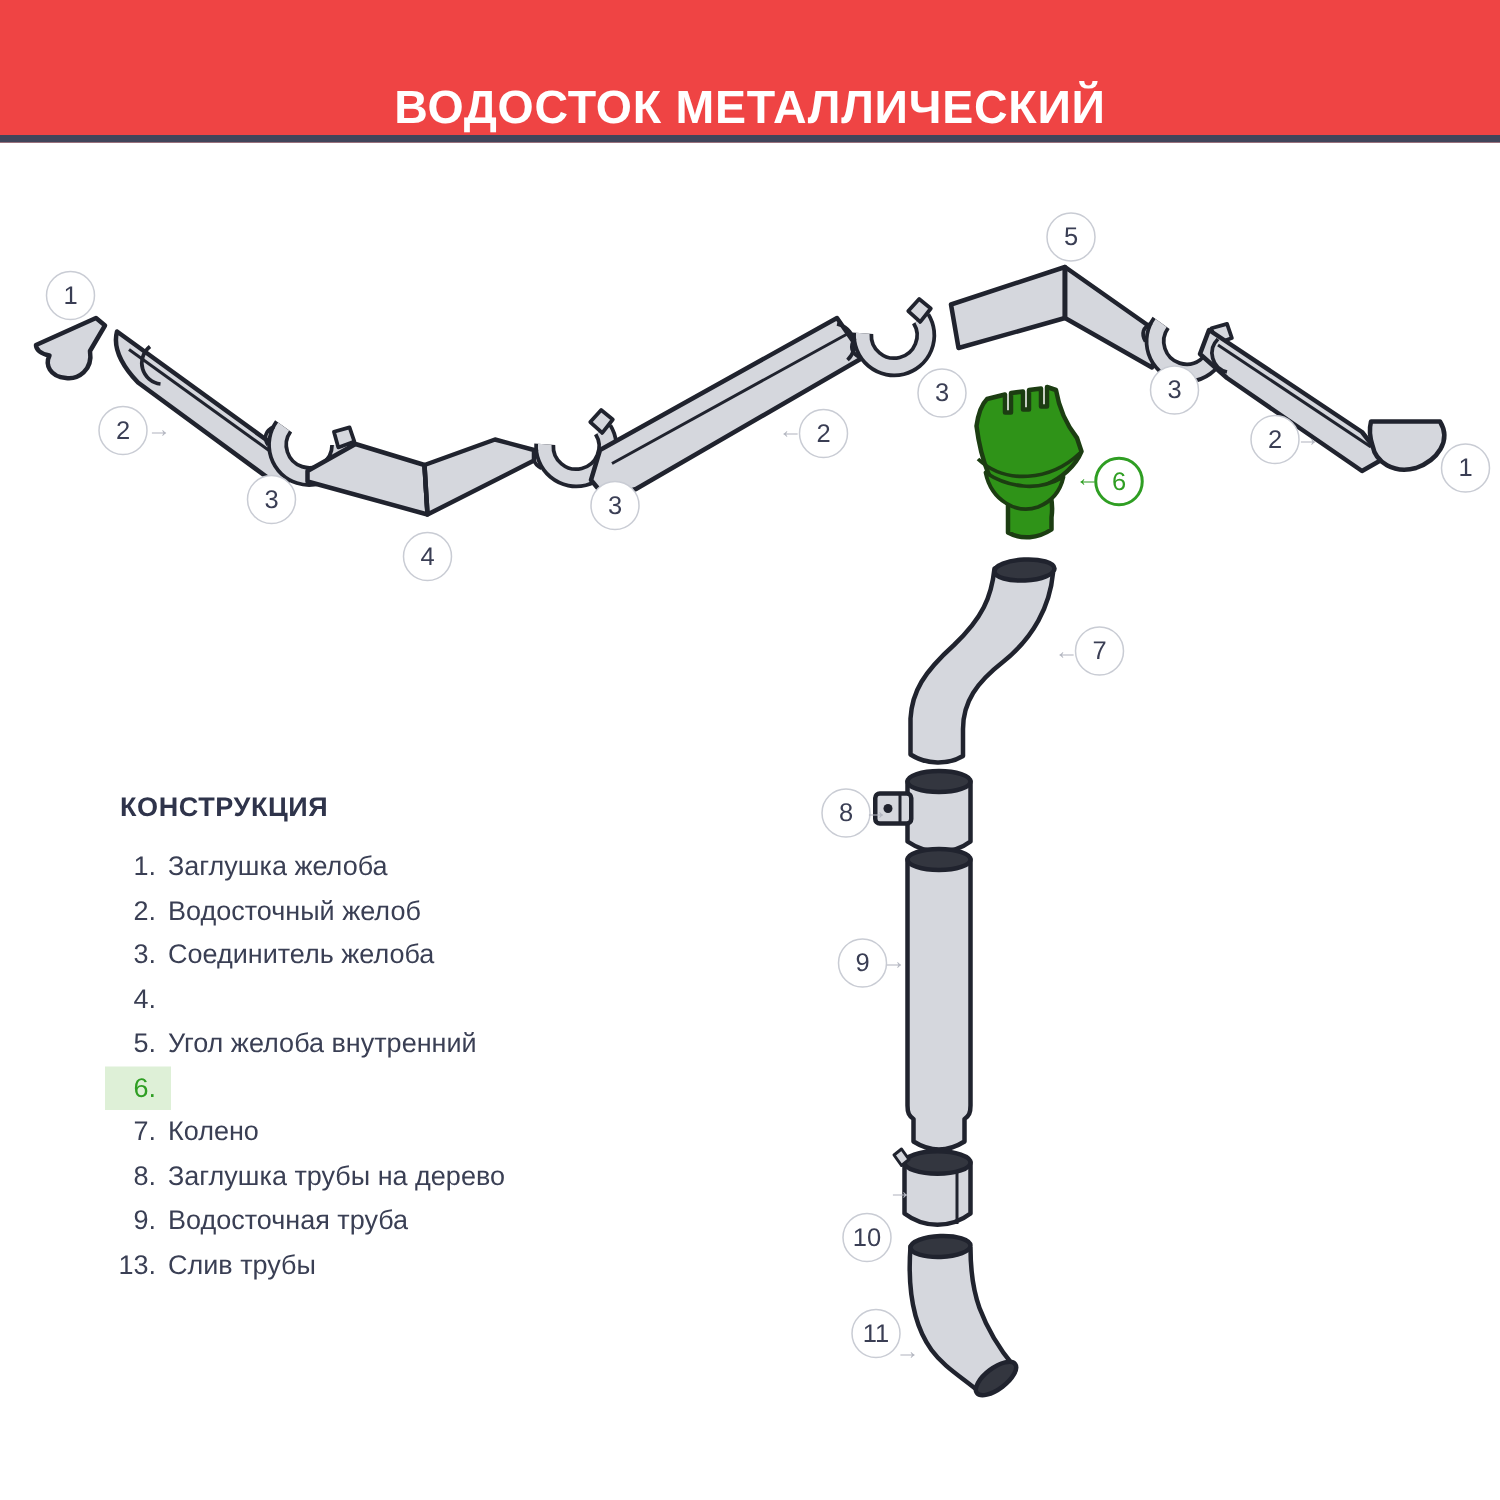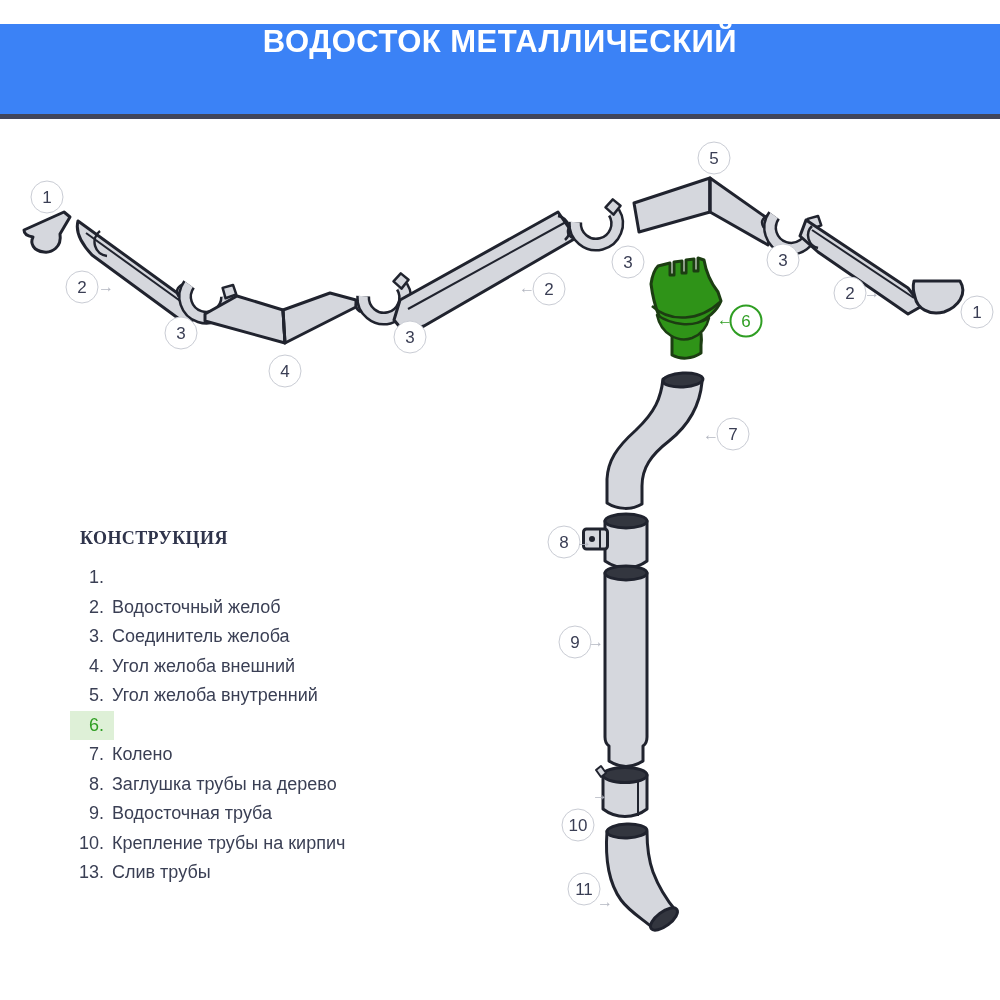--- a/index.html
+++ b/index.html
@@ -4,22 +4,22 @@
 <style>
   html,body{margin:0;padding:0;}
   body{
     width:1000px;height:1000px;position:relative;background:#ffffff;
     font-family:"Liberation Sans", sans-serif;overflow:hidden;
     color:#363b50;
   }
   
   .header{
     position:absolute;left:0;top:0;width:1000px;height:90px;
-    background:#3b82f6;border-bottom:5px solid #41455a;
-    display:flex;align-items:flex-start;justify-content:center;z-index:5;margin-top:24px;
+    background:#ef4444;border-bottom:5px solid #41455a;
+    display:flex;align-items:flex-end;justify-content:center;z-index:5;
   }
   .header h1{
     margin:0;color:#ffffff;font-size:31px;font-weight:bold;letter-spacing:.5px;
   }
   
   svg.diagram{position:absolute;left:0;top:0;z-index:1;}
   
   .callout{
     position:absolute;width:33px;height:33px;border-radius:50%;
     background:#ffffff;border:1.5px solid #c9ccd4;box-sizing:border-box;
@@ -30,21 +30,20 @@
   .arrow{
     position:absolute;z-index:3;font-size:16px;color:#b4b7c1;
     transform:translate(-50%,-50%);line-height:1;
   }
   .arrow.accent{color:#2f9e23;}
   
   .legend{position:absolute;left:70px;top:528px;z-index:2;}
   .legend-title{
     font-size:18px;font-weight:bold;color:#2f344b;letter-spacing:.4px;
     margin:0 0 14px 10px;
-    font-family:Liberation Serif, serif;
   }
   .legend-list{display:flex;flex-direction:column;}
   .legend-row{
     display:flex;align-items:baseline;line-height:29.5px;font-size:18px;
     color:#3a3f54;width:fit-content;padding-right:10px;
   }
   .legend-row .num{width:34px;text-align:right;flex:none;}
   .legend-row .lbl{margin-left:8px;white-space:nowrap;}
   .legend-row.highlight{background:#def0d7;color:#2f9e23;}
 </style>
@@ -191,32 +190,32 @@
 <div class="arrow" style="left:600px;top:795px">→</div>
 
 <div class="callout" style="left:584px;top:889px">11</div>
 <div class="arrow" style="left:605px;top:902px">→</div>
 
 <div class="legend">
   <div class="legend-title">КОНСТРУКЦИЯ</div>
   <div class="legend-list">
     <div class="legend-row">
       <span class="num">1.</span>
+      <span class="lbl">Заглушка желоба</span>
     </div>
     <div class="legend-row">
       <span class="num">2.</span>
       <span class="lbl">Водосточный желоб</span>
     </div>
     <div class="legend-row">
       <span class="num">3.</span>
       <span class="lbl">Соединитель желоба</span>
     </div>
     <div class="legend-row">
       <span class="num">4.</span>
-      <span class="lbl">Угол желоба внешний</span>
     </div>
     <div class="legend-row">
       <span class="num">5.</span>
       <span class="lbl">Угол желоба внутренний</span>
     </div>
     <div class="legend-row highlight">
       <span class="num">6.</span>
     </div>
     <div class="legend-row">
       <span class="num">7.</span>
@@ -224,21 +223,17 @@
     </div>
     <div class="legend-row">
       <span class="num">8.</span>
       <span class="lbl">Заглушка трубы на дерево</span>
     </div>
     <div class="legend-row">
       <span class="num">9.</span>
       <span class="lbl">Водосточная труба</span>
     </div>
     <div class="legend-row">
-      <span class="num">10.</span>
-      <span class="lbl">Крепление трубы на кирпич</span>
-    </div>
-    <div class="legend-row">
       <span class="num">13.</span>
       <span class="lbl">Слив трубы</span>
     </div>
   </div>
 </div>
 
 </body></html>

